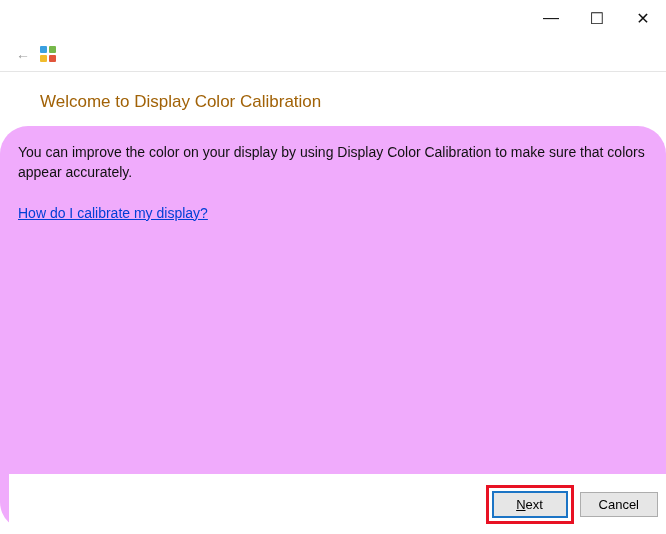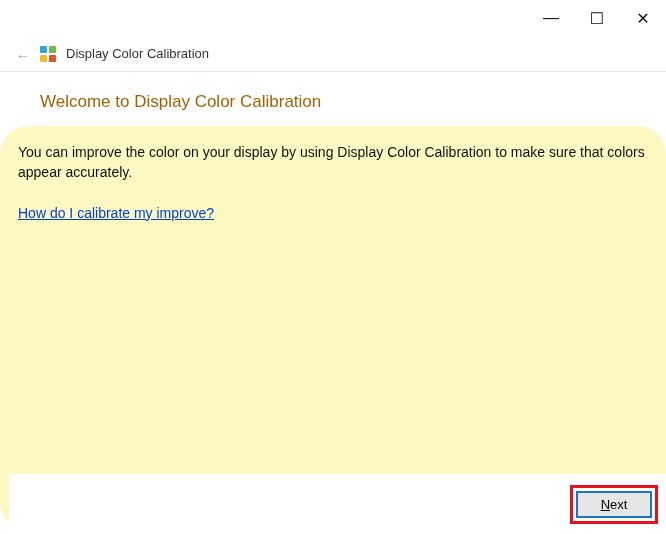--- a/index.html
+++ b/index.html
@@ -74,21 +74,21 @@
     .heading-area {
       padding: 20px 40px 14px;
     }
     .heading {
       font-size: 17px;
       color: #a16207;
       font-weight: 400;
     }
 
     .content {
-      background: #fef9c3;
+      background: #f0abfc;
       padding: 16px 18px;
       height: 404px;
       font-size: 14px;
       color: #111;
       line-height: 1.45;
       border-radius: 28px;
     }
     .content p { margin-bottom: 14px; }
     .help-link {
       color: #003fd6;
@@ -140,29 +140,29 @@
       <span>☐</span>
     </div>
   <div class="ctrl">
       <span>✕</span>
     </div>
 </div>
 
 <div class="header">
   <span class="back-arrow">←</span>
   <span class="app-icon"><span></span></span>
-  <span class="header-title">Display Color Calibration</span>
 </div>
 
 <div class="heading-area">
   <h1 class="heading">Welcome to Display Color Calibration</h1>
 </div>
 
 <div class="content">
   <p>You can improve the color on your display by using Display Color Calibration to make sure that colors appear accurately.</p>
-  <a class="help-link" href="#">How do I calibrate my improve?</a>
+  <a class="help-link" href="#">How do I calibrate my display?</a>
 </div>
 
 <div class="footer">
   <div class="next-wrap">
     <button class="btn next"><u>N</u><span>ext</span></button>
   </div>
+  <button class="btn">Cancel</button>
 </div>
 
 </body></html>

